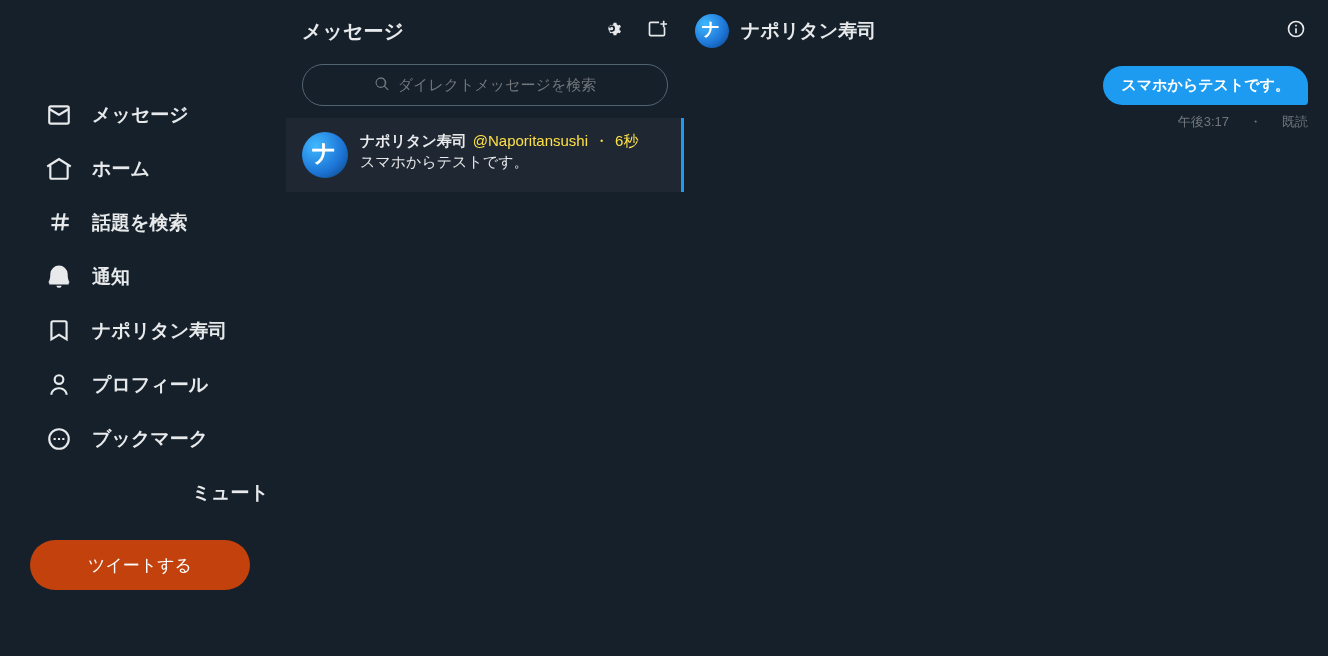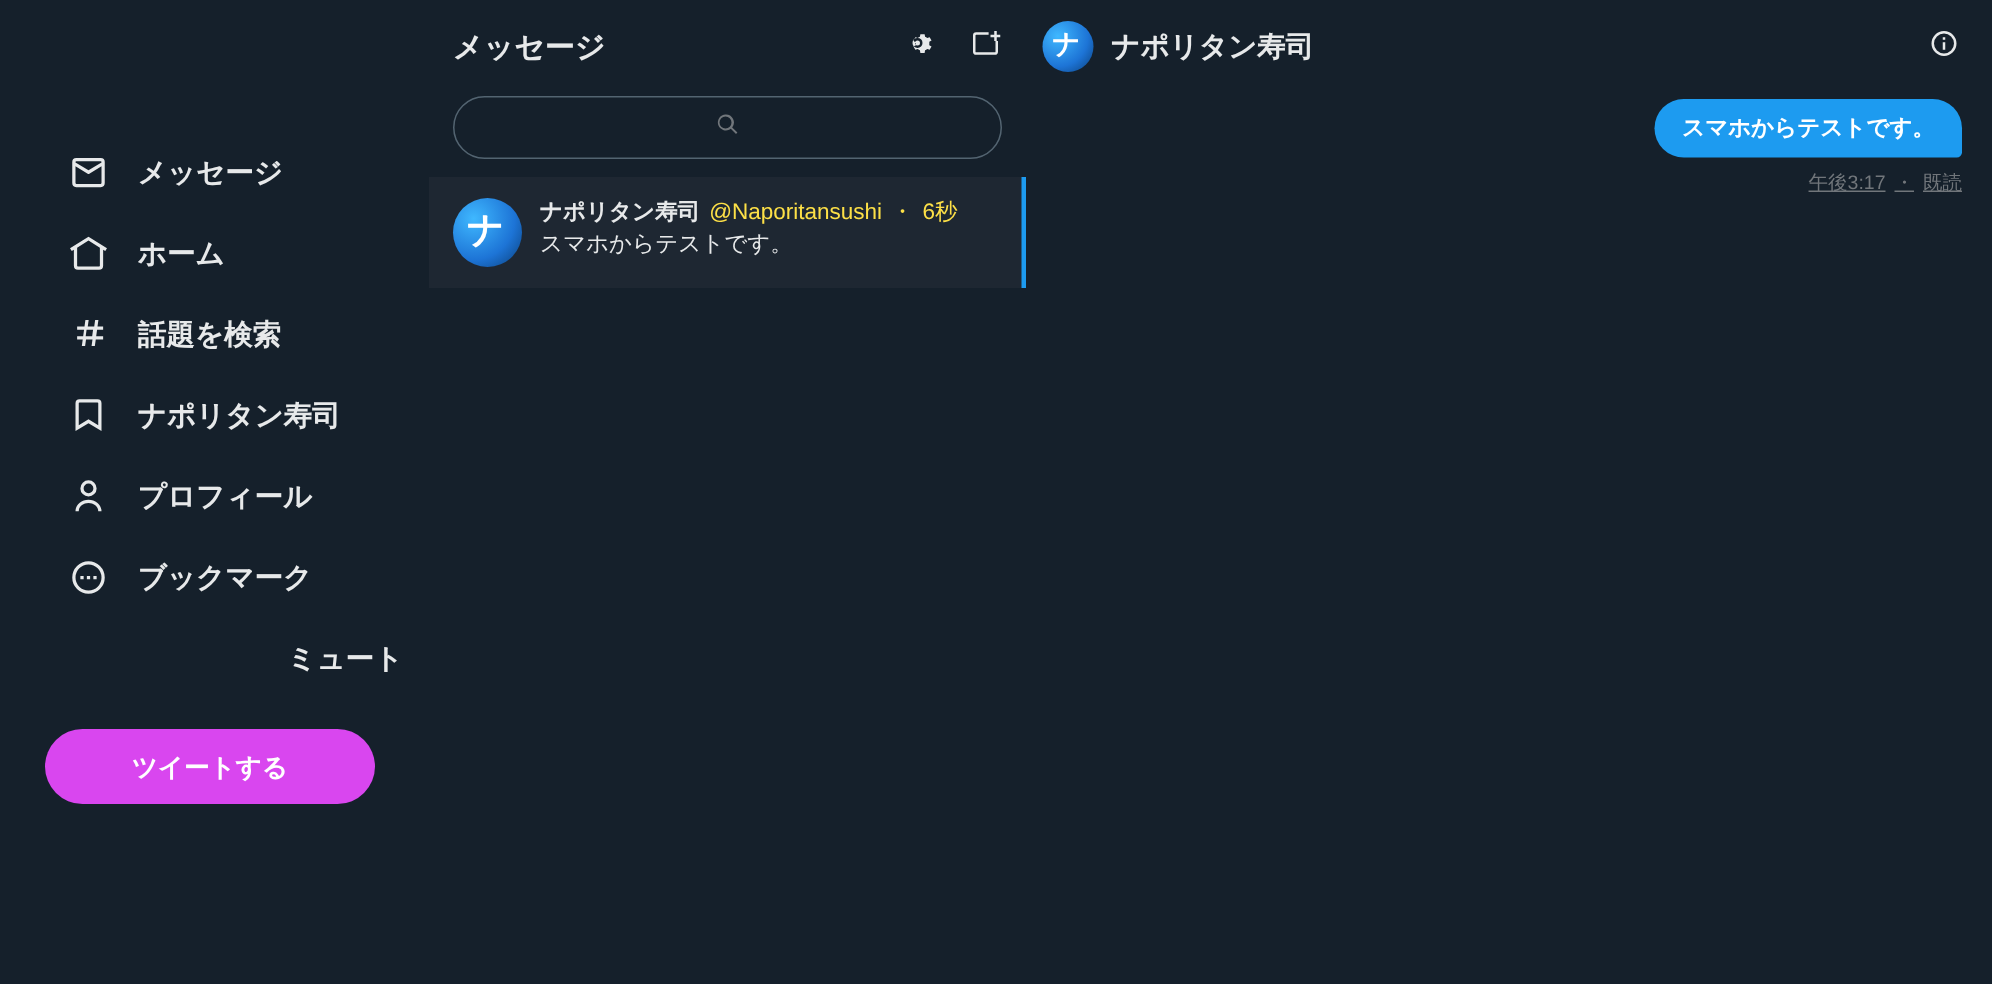--- a/index.html
+++ b/index.html
@@ -33,26 +33,26 @@
     font-weight: 700;
     color: #e7e9ea;
   }
   .nav-item .icon { width: 26px; height: 26px; display:flex; align-items:center; justify-content:center; flex: 0 0 26px; }
   .nav-item.no-icon { padding-left: 16px; justify-content: flex-end; }
   .nav-item svg { fill: #e7e9ea; }
   .tweet-btn {
     margin-top: 24px;
     width: 220px;
     height: 50px;
-    background: #d946ef;
+    background: #c2410c;
     border: none;
     border-radius: 9999px;
     color: #fff;
     font-size: 17px;
-    font-weight: 700;
+    font-weight: 400;
     cursor: pointer;
   }
 
   
   .dm-column {
     width: 400px;
     border-left: 1px solid #38444d00; 
     border-right: 1px solid #38444d00;
     padding-top: 8px;
   }
@@ -133,21 +133,21 @@
   .messages-area { padding: 0 20px; display:flex; flex-direction:column; align-items:flex-end; gap:4px; }
   .bubble {
     background:#1d9bf0;
     border-radius: 22px 22px 4px 22px;
     padding: 10px 18px;
     color:#fff;
     font-size:15px;
     font-weight:600;
     max-width: 70%;
   }
-  .msg-meta { color:#71767b; font-size:13px; display:flex; gap:6px; align-items:center; margin-top:4px;text-decoration:underline; }
+  .msg-meta { color:#71767b; font-size:13px; display:flex; gap:20px; align-items:center; margin-top:4px; }
 
   
   .annotation {
     position:absolute;
     pointer-events:none;
   }
 </style>
 </head>
 <body>
 
@@ -171,20 +171,28 @@
         </span>
         <span>ホーム</span>
       </li>
       <li class="nav-item">
         <span class="icon">
           <svg viewBox="0 0 24 24" width="26" height="26">
               <path d="M10.09 3l-.55 4H5v2h4.27l-.55 4H5v2h3.45l-.55 4h2.02l.55-4h3.98l-.55 4h2.02l.55-4H21v-2h-4.27l.55-4H21V7h-3.45l.55-4h-2.02l-.55 4h-3.98l.55-4h-2.01zm.73 6h3.98l-.55 4h-3.98l.55-4z"></path>
             </svg>
         </span>
         <span>話題を検索</span>
+      </li>
+      <li class="nav-item">
+        <span class="icon">
+          <svg viewBox="0 0 24 24" width="26" height="26">
+              <path d="M19.993 9.042a8 8 0 00-15.986 0C3.966 13.845 3 16 2 17h20c-1-1-1.966-3.155-2.007-7.958zM21 19H3v-2h18v2zm-9 3a2.5 2.5 0 002.45-2h-4.9A2.5 2.5 0 0012 22z"></path>
+            </svg>
+        </span>
+        <span>通知</span>
       </li>
       <li class="nav-item">
         <span class="icon">
           <svg viewBox="0 0 24 24" width="26" height="26">
               <path d="M4 4.5A2.5 2.5 0 016.5 2h11A2.5 2.5 0 0120 4.5v17.02l-8-4.8-8 4.8V4.5zm2.5-.5a.5.5 0 00-.5.5v13.48l6-3.6 6 3.6V4.5a.5.5 0 00-.5-.5h-11z"></path>
             </svg>
         </span>
         <span>ナポリタン寿司</span>
       </li>
       <li class="nav-item">
@@ -230,20 +238,21 @@
         </span>
       </div>
     </header>
     <div class="search-box-wrap">
       <div class="search-box">
         <span>
           <svg viewBox="0 0 24 24" width="16" height="16">
               <path d="M10 2a8 8 0 105.293 14.293l5.207 5.207 1.414-1.414-5.207-5.207A8 8 0 0010 2zm-6 8a6 6 0 1112 0 6 6 0 01-12 0z"></path>
             </svg>
         </span>
+        <span>ダイレクトメッセージを検索</span>
       </div>
     </div>
 
     <div class="conversation">
       <div class="avatar-sm"></div>
       <div class="conv-body">
         <div class="conv-line1">
           <span class="name">ナポリタン寿司</span>
           <span class="handle">@Naporitansushi</span>
           <span class="handle">・</span>

